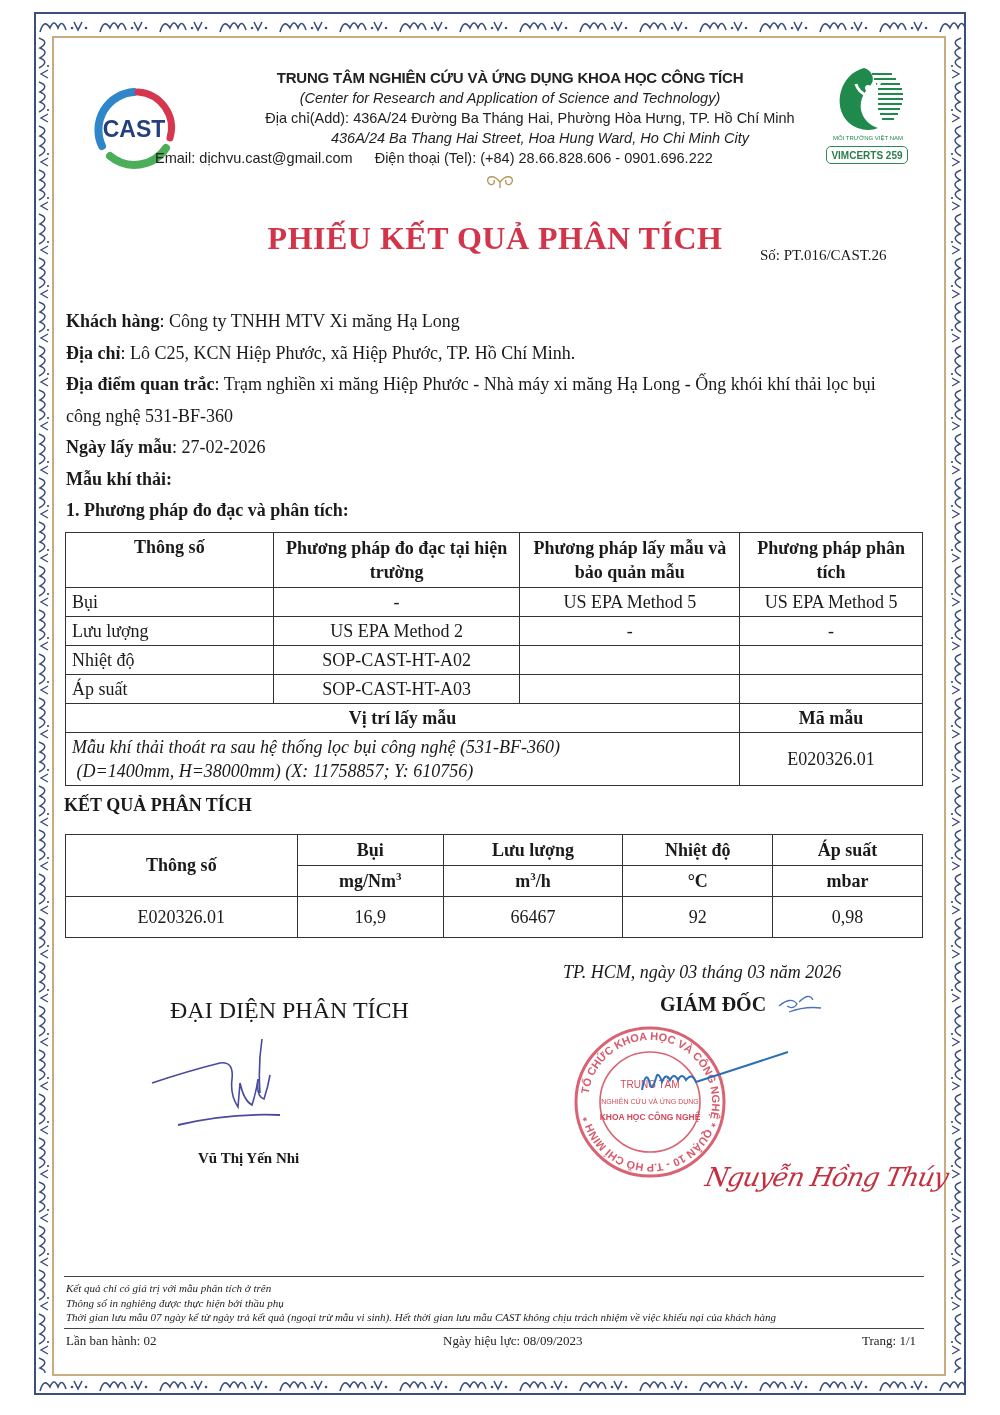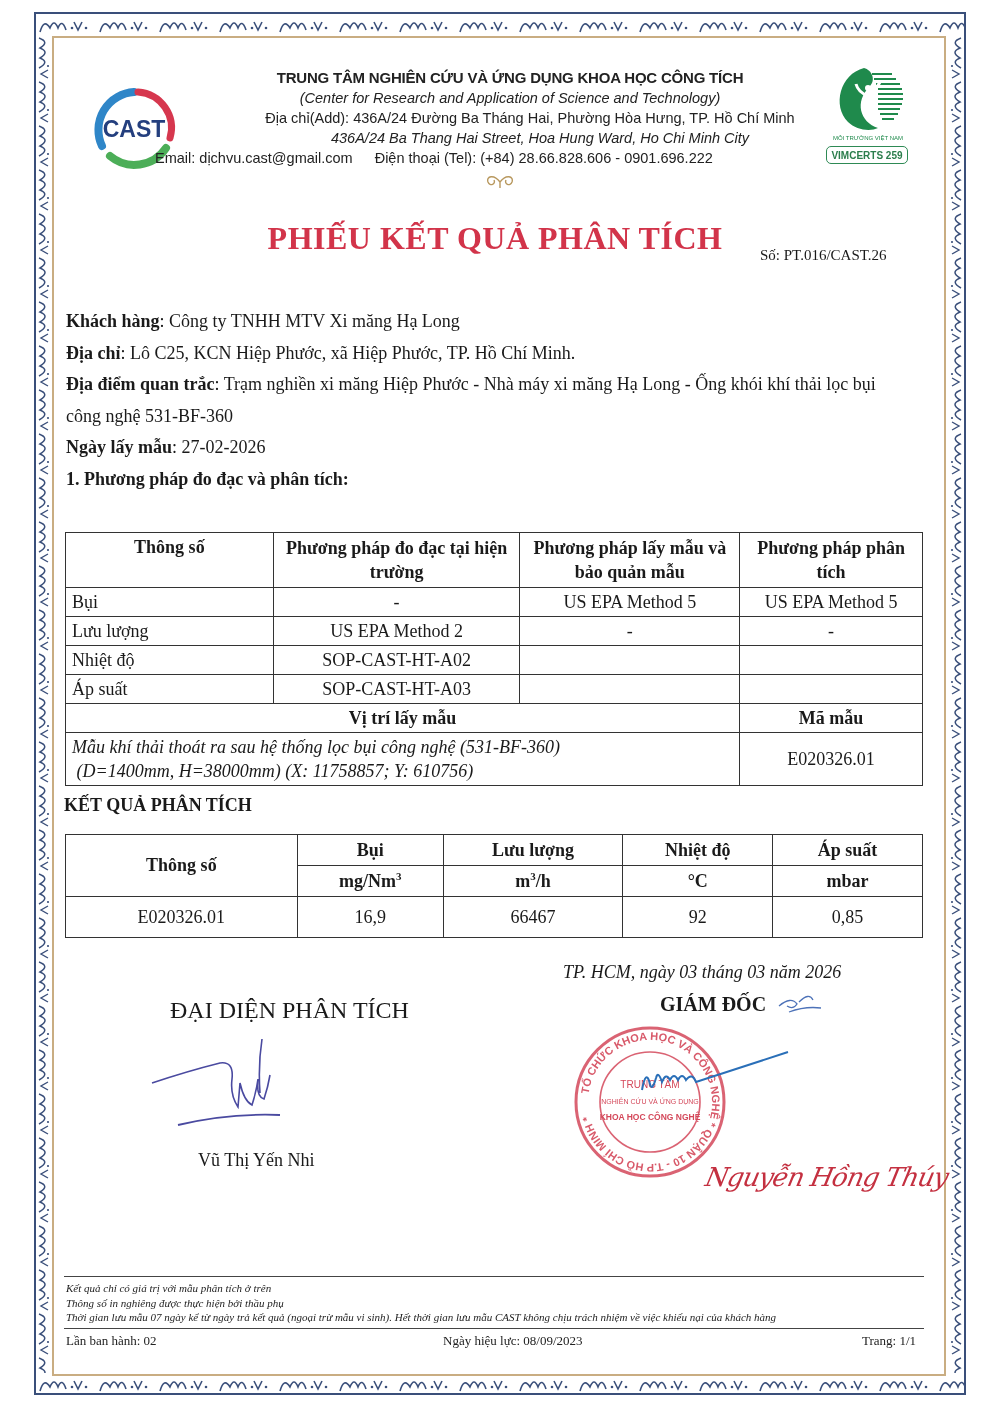--- a/index.html
+++ b/index.html
@@ -54,21 +54,21 @@
   .results-title { position: absolute; left: 64px; top: 795px; font-size: 18px; font-weight: bold; }
   .results { position: absolute; left: 65px; top: 834px; width: 858px; }
   .results td, .results th { border: 1px solid #333; text-align: center; }
   .results th { font-weight: bold; height: 28px; }
   .results td { height: 38px; }
   sup { font-size: 11px; }
 
   .sign-date { position: absolute; left: 563px; top: 962px; font-style: italic; font-size: 18px; }
   .sign-left-title { position: absolute; left: 170px; top: 997px; font-weight: normal; font-size: 24px; }
   .sign-right-title { position: absolute; left: 660px; top: 993px; font-weight: bold; font-size: 20px; }
-  .sign-left-name { position: absolute; left: 198px; top: 1150px; font-weight: normal; font-size: 18px; }
+  .sign-left-name { position: absolute; left: 198px; top: 1150px; font-weight: bold; font-size: 15px; }
   .sign-right-name { position: absolute; left: 706px; top: 1162px; font-style: italic; font-size: 26px; color: #c43040; font-family: "DejaVu Serif", serif; letter-spacing: -1px; transform: skewX(-12deg); }
   .sig { position: absolute; }
   .stamp { position: absolute; left: 570px; top: 1022px; width: 160px; height: 160px; }
 
   .footer-rule { position: absolute; left: 64px; width: 860px; height: 0; border-top: 1px solid #444; }
   .footer-notes { position: absolute; left: 66px; top: 1281px; font-style: italic; font-size: 11px; line-height: 14.5px; color: #222; }
   .footer-bottom { position: absolute; left: 66px; top: 1333px; width: 850px; font-size: 13px; color: #222; }
   .footer-bottom .mid { position: absolute; left: 345px; top: 0; margin-left: 32px; }
   .footer-bottom .right { position: absolute; right: 0; top: 0; }
 </style>
@@ -165,20 +165,21 @@
 </div>
 
 <div class="title"><span class="title-inner">PHIẾU KẾT QUẢ PHÂN TÍCH</span></div>
 <div class="doc-no">Số: PT.016/CAST.26</div>
 
 <div class="info">
   <div class="line"><b>Khách hàng</b><span>: Công ty TNHH MTV Xi măng Hạ Long</span></div>
   <div class="line"><b>Địa chỉ</b><span>: Lô C25, KCN Hiệp Phước, xã Hiệp Phước, TP. Hồ Chí Minh.</span></div>
   <div class="wrap"><b>Địa điểm quan trắc</b><span>: Trạm nghiền xi măng Hiệp Phước - Nhà máy xi măng Hạ Long - Ống khói khí thải lọc bụi công nghệ 531-BF-360</span></div>
   <div class="line"><b>Ngày lấy mẫu</b><span>: 27-02-2026</span></div>
+  <div class="line"><b>Mẫu khí thải:</b></div>
   <div class="line"><b>1.  Phương pháp đo đạc và phân tích:</b></div>
 </div>
 
 <table class="methods">
   <colgroup>
       <col style="width:208px">
       <col style="width:247px">
       <col style="width:220px">
       <col style="width:183px">
     </colgroup>
@@ -248,21 +249,21 @@
     <th><span>mg/Nm</span><sup>3</sup><span></span></th>
     <th><span>m</span><sup>3</sup><span>/h</span></th>
     <th><span>°C</span></th>
     <th><span>mbar</span></th>
   </tr>
   <tr>
     <td>E020326.01</td>
     <td>16,9</td>
     <td>66467</td>
     <td>92</td>
-    <td>0,85</td>
+    <td>0,98</td>
   </tr>
 </tbody>
   </table>
 
 <div class="sign-date">TP. HCM, ngày 03 tháng 03 năm 2026</div>
 <div class="sign-left-title">ĐẠI DIỆN PHÂN TÍCH</div>
 <div class="sign-right-title">GIÁM ĐỐC</div>
 
 <div class="sig" style="left:775px; top:990px;">
   <svg width="50" height="26" viewBox="0 0 50 26">

